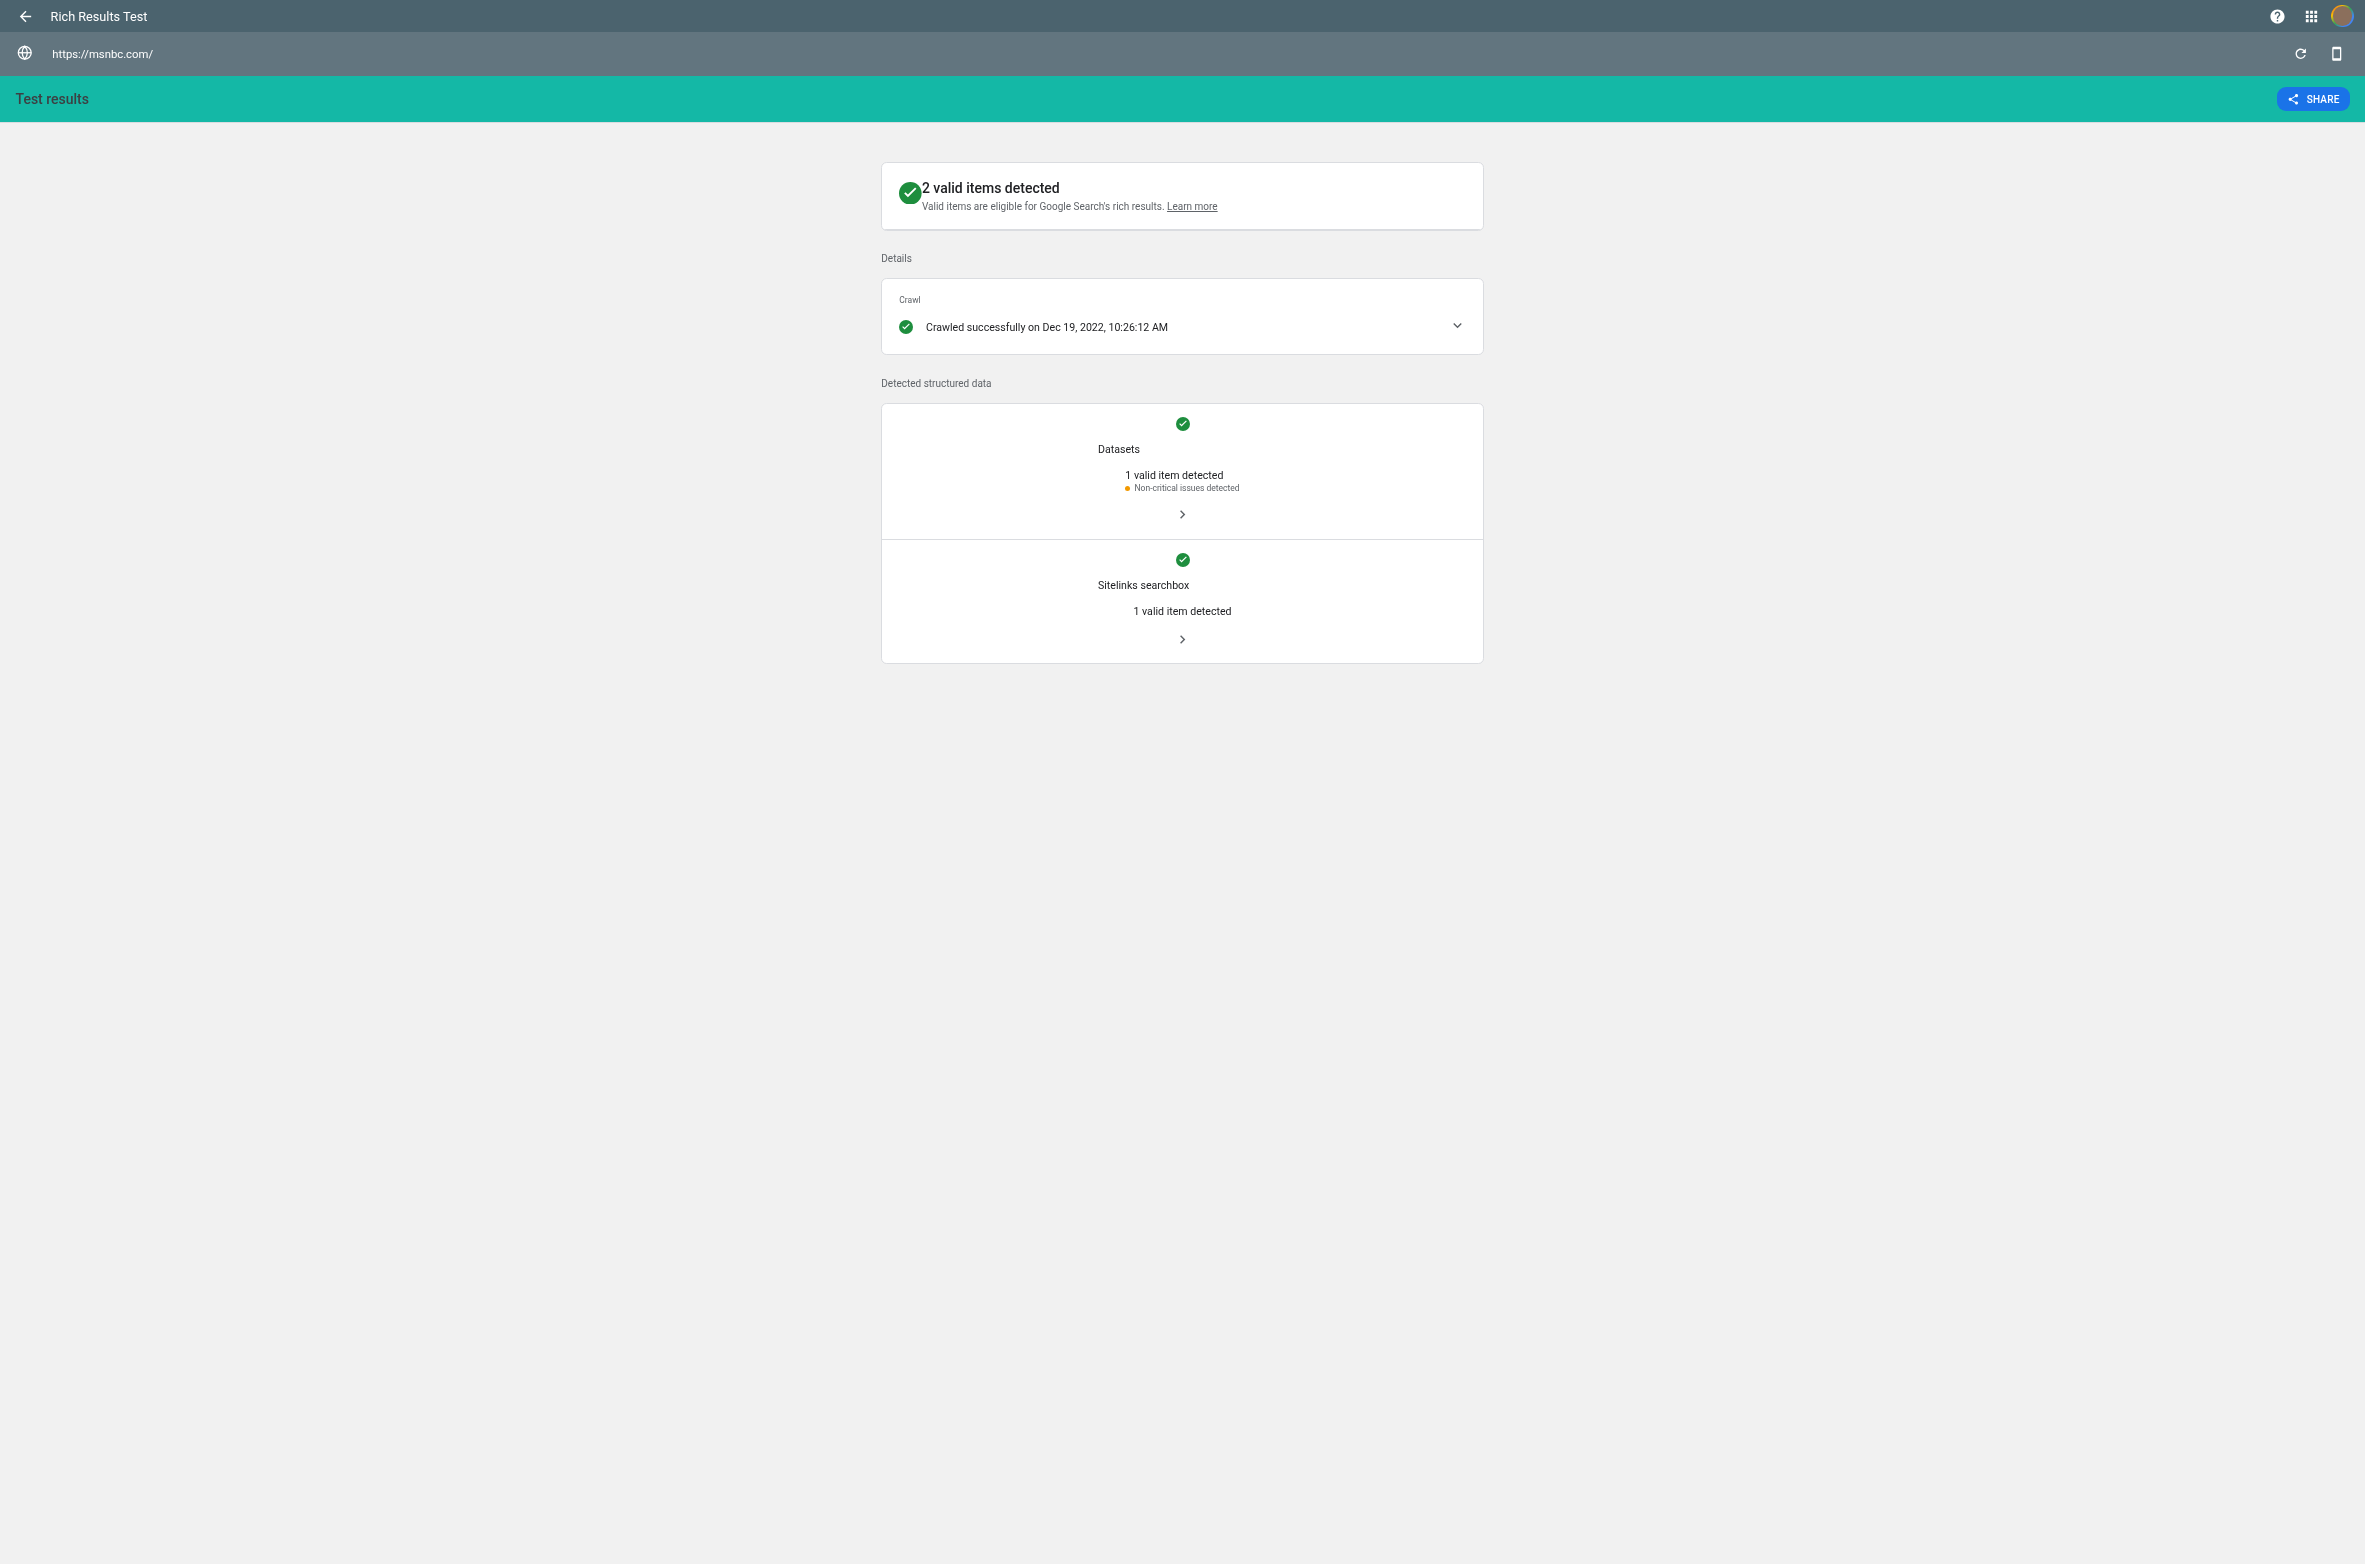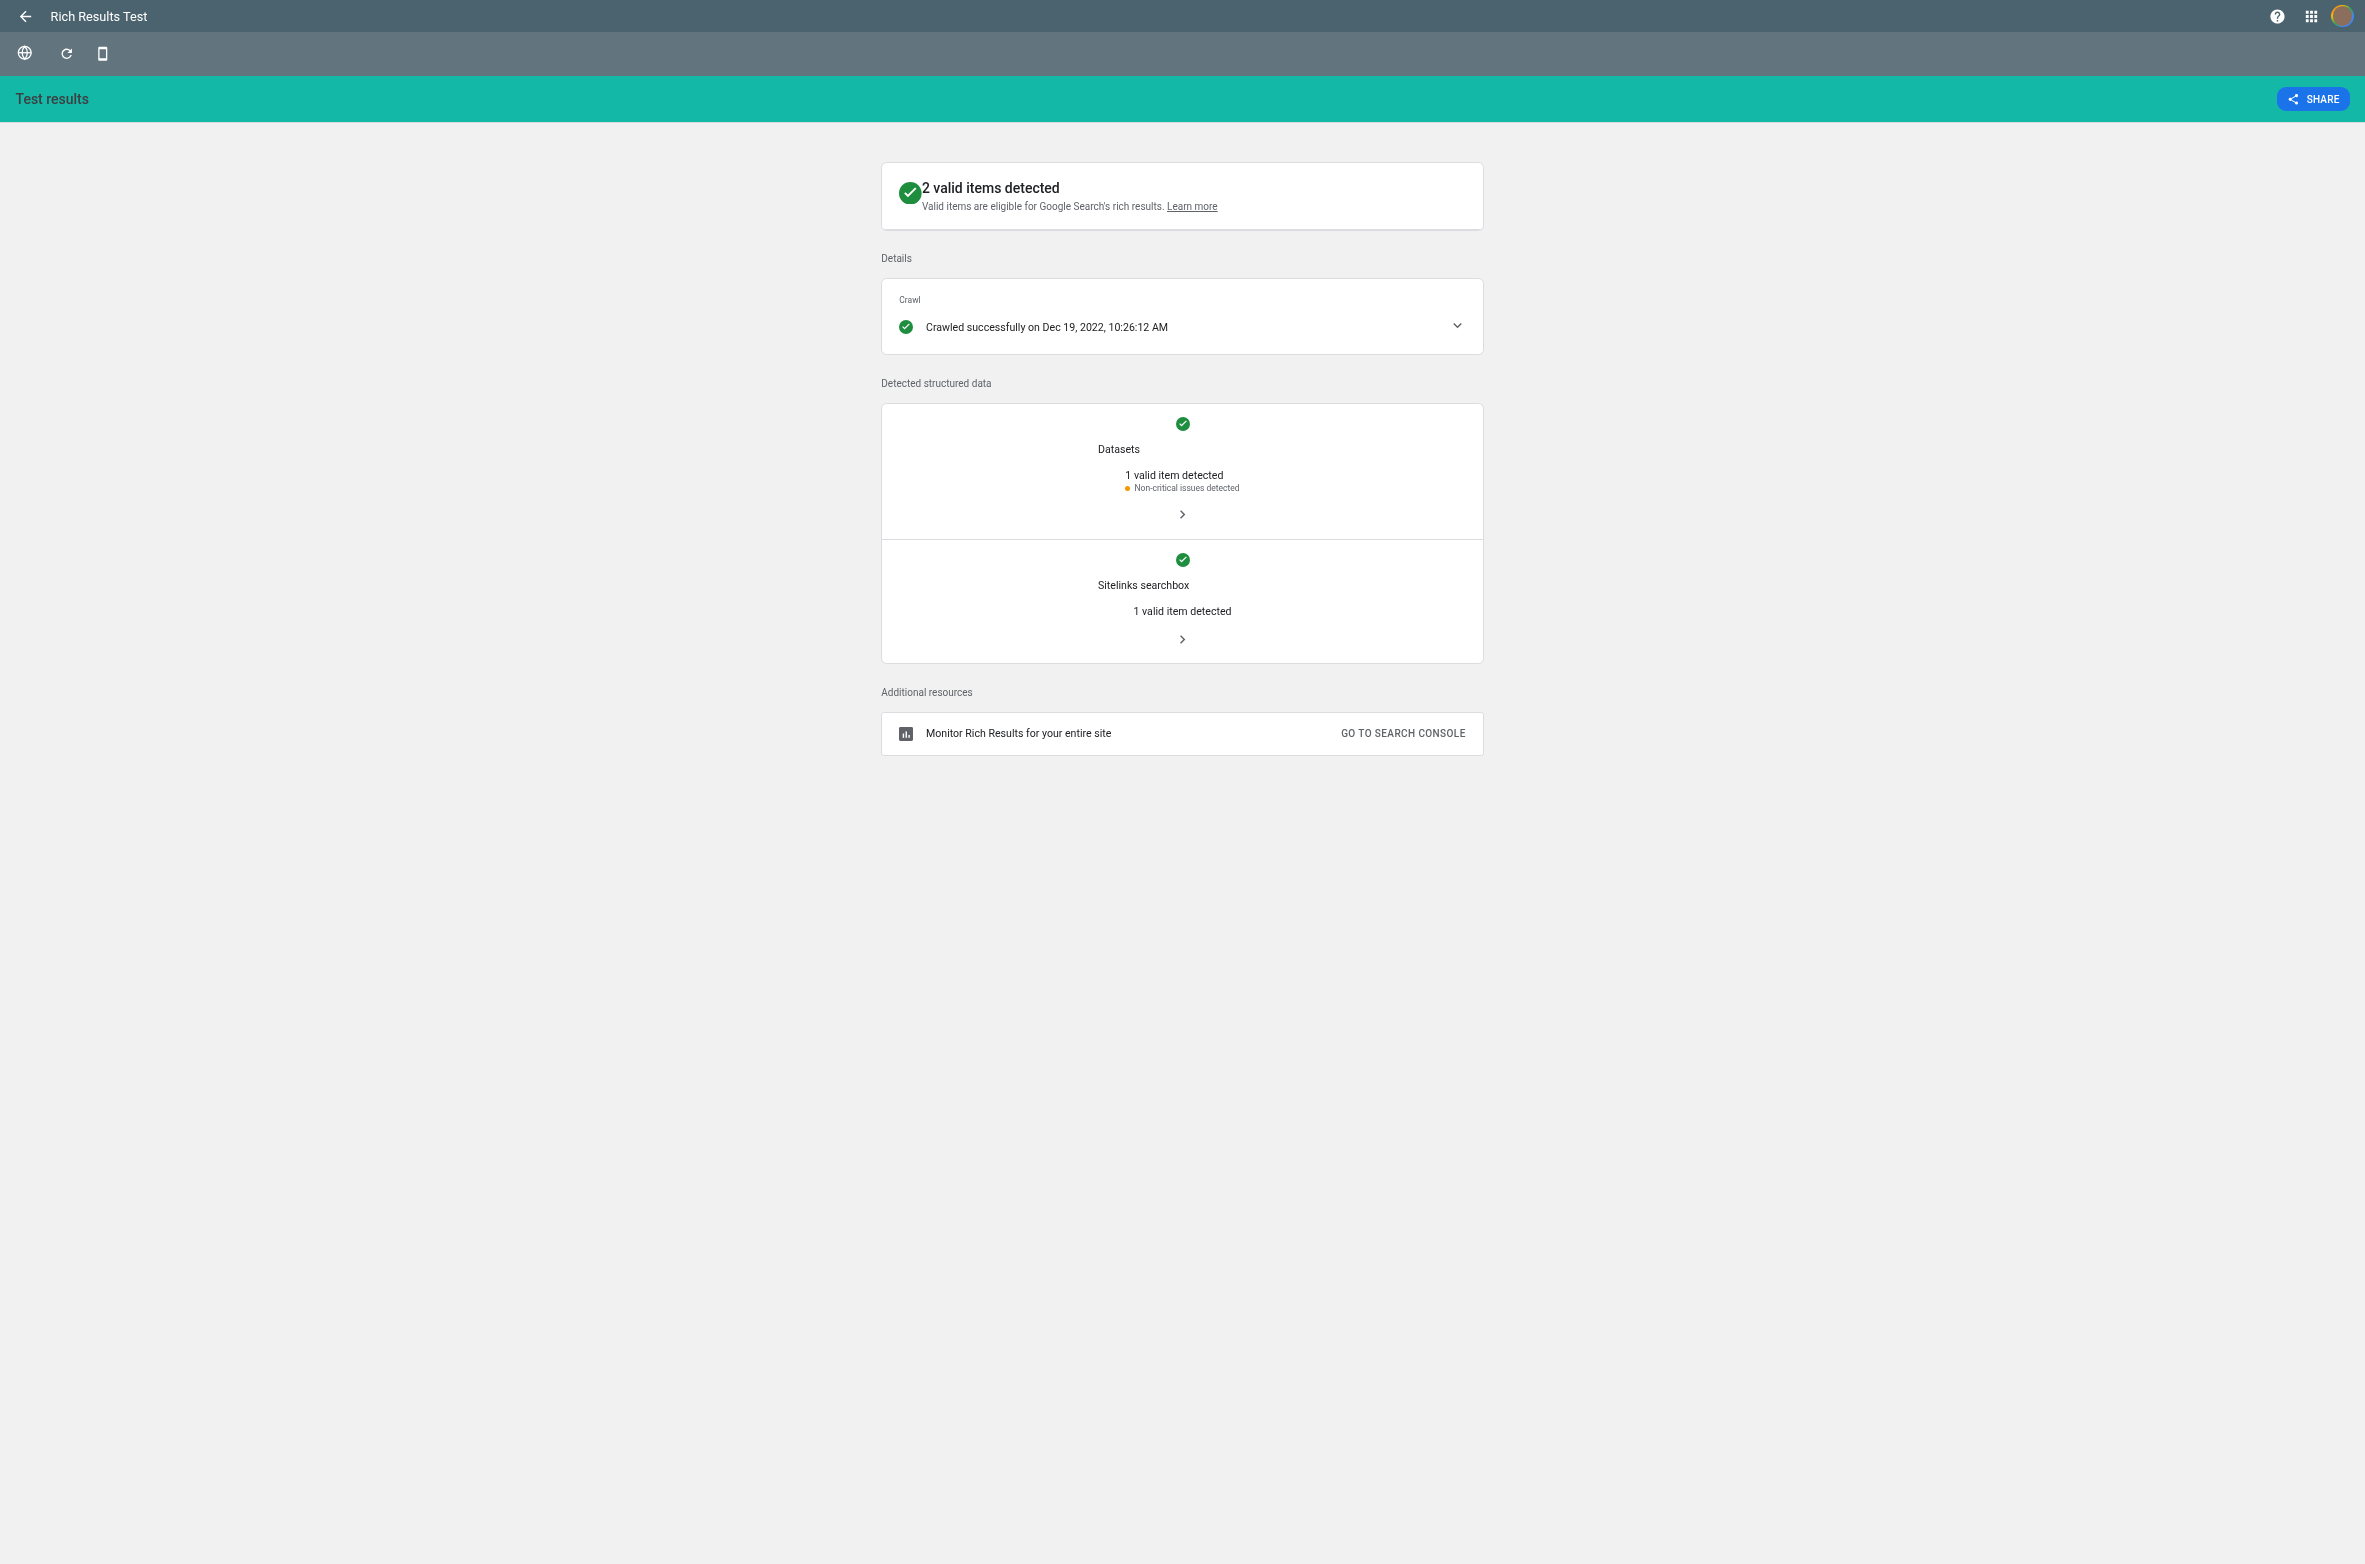--- a/index.html
+++ b/index.html
@@ -308,20 +308,21 @@
 </div>
 
 <div class="url-bar" data-name="url-bar">
   <span class="globe-icon" data-name="globe-icon">
     <svg width="15.5" height="15.5" viewBox="0 0 24 24" fill="none" stroke="#fff" stroke-width="2">
         <circle cx="12" cy="12" r="10"></circle>
         <line x1="2" y1="12" x2="22" y2="12"></line>
         <path d="M12 2a15.3 15.3 0 0 1 4 10 15.3 15.3 0 0 1-4 10 15.3 15.3 0 0 1-4-10 15.3 15.3 0 0 1 4-10z"></path>
       </svg>
   </span>
+  <div class="url-text" data-name="url-input">https://msnbc.com/</div>
   <div class="url-actions" data-name="url-actions">
     <div class="icon-btn" data-name="refresh-button">
       <svg data-name="refresh-icon" width="15.5" height="15.5" viewBox="0 0 24 24" fill="#fff">
           <path d="M17.65 6.35A7.958 7.958 0 0 0 12 4c-4.42 0-7.99 3.58-7.99 8s3.57 8 7.99 8c3.73 0 6.84-2.55 7.73-6h-2.08A5.99 5.99 0 0 1 12 18c-3.31 0-6-2.69-6-6s2.69-6 6-6c1.66 0 3.14.69 4.22 1.78L13 11h7V4l-2.35 2.35z"></path>
         </svg>
     </div>
     <div class="icon-btn" data-name="device-button">
       <svg data-name="smartphone-icon" width="15.5" height="15.5" viewBox="0 0 24 24" fill="#fff">
           <path d="M17 1.01L7 1c-1.1 0-2 .9-2 2v18c0 1.1.9 2 2 2h10c1.1 0 2-.9 2-2V3c0-1.1-.9-1.99-2-1.99zM17 19H7V5h10v14z"></path>
         </svg>
@@ -408,29 +409,15 @@
         </div>
         <span class="chevron" data-name="chevron-right-icon">
           <svg width="17" height="17" viewBox="0 0 24 24" fill="#5f6368">
               <path d="M8.59 16.59L13.17 12 8.59 7.41 10 6l6 6-6 6-1.41-1.41z"></path>
             </svg>
         </span>
       </div>
     </div>
   </div>
 
-  <div class="section" data-name="resources-section">
-    <div class="section-label" data-name="resources-label">Additional resources</div>
-    <div class="card resource-card" data-name="resource-card">
-      <div class="resource-icon-box" data-name="bar-chart-icon">
-        <svg width="8.5" height="8.5" viewBox="0 0 12 12" fill="#fff">
-            <rect x="1" y="5" width="2" height="6"></rect>
-            <rect x="5" y="2" width="2" height="9"></rect>
-            <rect x="9" y="7" width="2" height="4"></rect>
-          </svg>
-      </div>
-      <div class="resource-text" data-name="resource-text">Monitor Rich Results for your entire site</div>
-      <div class="console-link" data-name="search-console-link">GO TO SEARCH CONSOLE</div>
-    </div>
-  </div>
 
 </div>
 
 
 </body></html>

